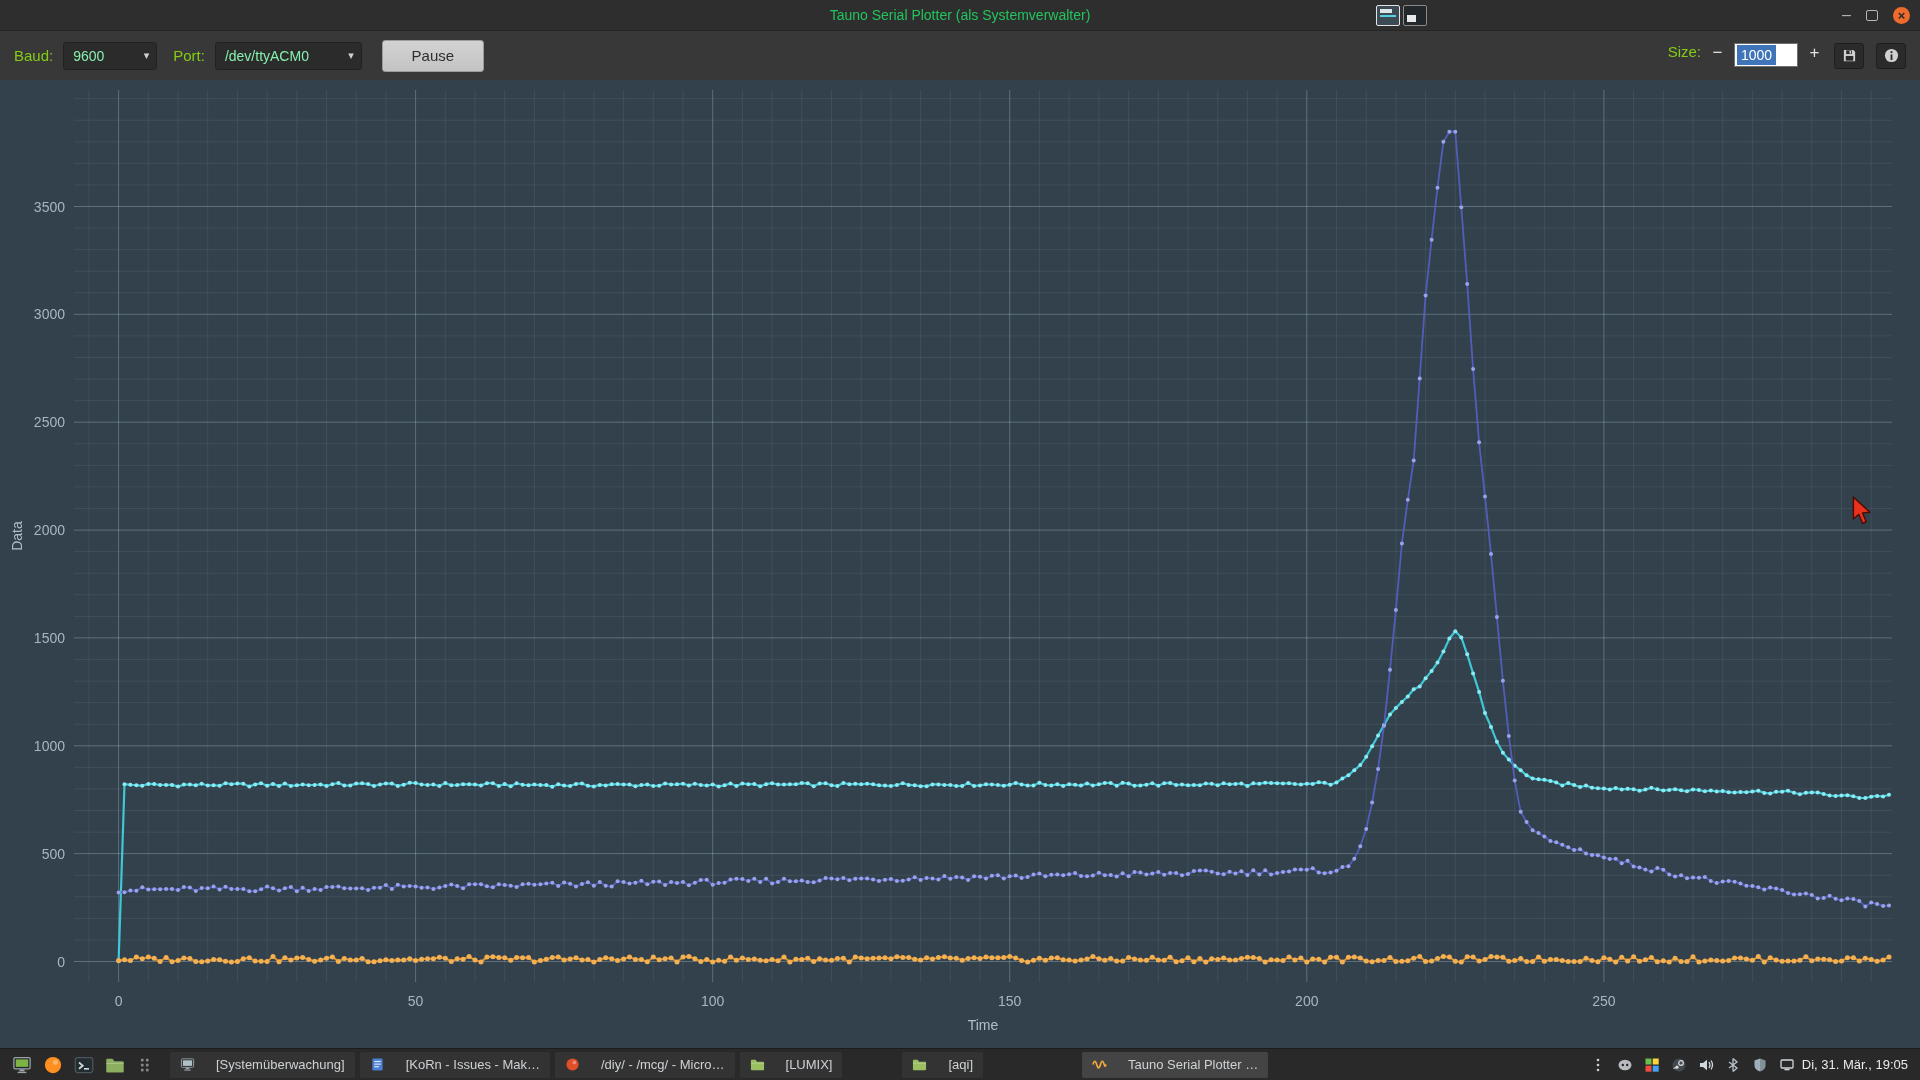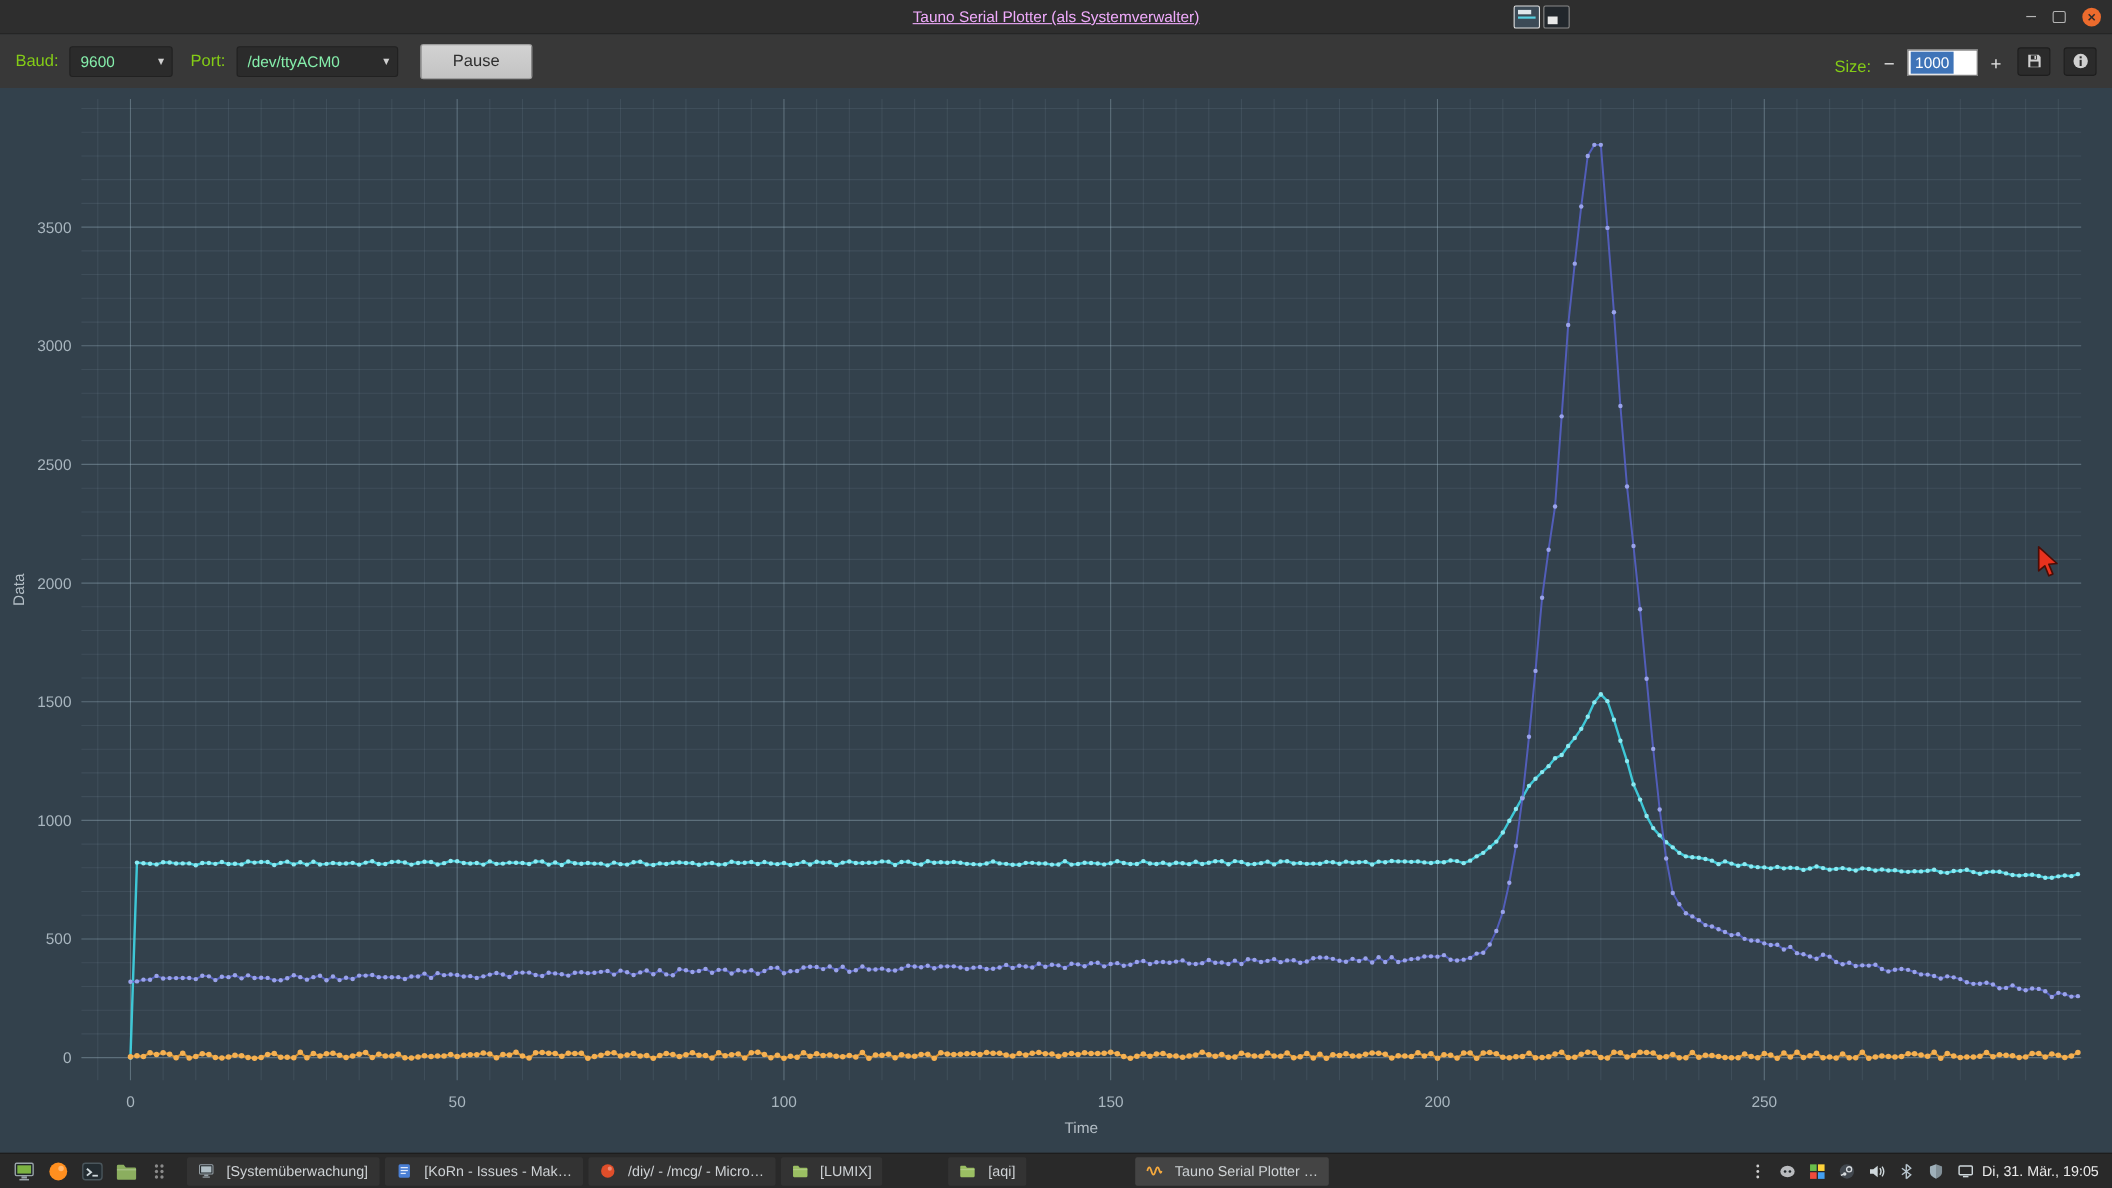--- a/index.html
+++ b/index.html
@@ -6,21 +6,21 @@
   body{
     width:1920px;height:1080px;overflow:hidden;position:relative;
     background:#33414c;font-family:"Liberation Sans",sans-serif;
     -webkit-font-smoothing:antialiased;
   }
   
   .titlebar{
     height:30px;background:#2e2e2e;border-bottom:1px solid #252525;
     display:flex;align-items:center;justify-content:center;position:relative;
   }
-  .titlebar-title{color:#f0abfc;font-size:14px;text-decoration:underline;}
+  .titlebar-title{color:#22c55e;font-size:14px;}
   .win-controls{position:absolute;right:10px;top:0;height:100%;display:flex;align-items:center;gap:15px;}
   .min-btn{color:#b5b5b5;font-size:16px;line-height:10px;cursor:default;}
   .max-btn{width:10px;height:9px;border:1px solid #b5b5b5;border-radius:2px;}
   .close-btn{
     width:17px;height:17px;border-radius:50%;background:#ec6b2d;color:#2b2b2b;
     display:flex;align-items:center;justify-content:center;font-size:13px;font-weight:bold;
   }
   .workspace-switcher{position:absolute;left:1376px;top:5px;display:flex;gap:3px;z-index:6;}
   .ws-thumb{width:24px;height:21px;border-radius:2px;position:relative;box-sizing:border-box;}
   .ws-thumb.active{background:#3c4a56;border:1px solid #e2e2e2;}
@@ -39,21 +39,21 @@
     display:flex;align-items:center;justify-content:space-between;
     padding:0 7px 0 9px;box-sizing:border-box;cursor:default;
   }
   .select .val{color:#86efac;font-size:14px;white-space:nowrap;overflow:hidden;}
   .select .chev{color:#d0d0d0;font-size:11px;margin-left:6px;}
   .pause-btn{
     height:30px;width:100px;margin-left:10px;
     background:linear-gradient(#d2d2d2,#c3c3c3);border:1px solid #9b9b9b;border-radius:3px;
     color:#2e2e2e;font-size:15px;display:flex;align-items:center;justify-content:center;text-align:right;
   }
-  .tb-right{margin-left:auto;display:flex;align-items:flex-end;gap:9px;}
+  .tb-right{margin-left:auto;display:flex;align-items:flex-start;gap:9px;}
   .stepper-btn{color:#e2e2e2;font-size:17px;width:15px;text-align:center;}
   .size-input{
     width:64px;height:24px;background:#ffffff;border:1px solid #6f6f6f;
     display:flex;align-items:center;padding:0 2px;box-sizing:border-box;
   }
   .size-sel{background:#3f74b8;color:#ffffff;font-size:14px;padding:2px 4px;line-height:16px;}
   .icon-btn{
     width:28px;height:24px;background:#2b2b2b;border:1px solid #1e1e1e;border-radius:3px;
     display:flex;align-items:center;justify-content:center;margin-left:3px;
   }
@@ -65,21 +65,21 @@
   
   .cursor{position:absolute;left:1850px;top:496px;z-index:9;pointer-events:none;}
   
   .taskbar{
     position:absolute;bottom:0;left:0;width:1920px;height:32px;background:#292929;
     border-top:1px solid #1c1c1c;display:flex;align-items:center;
     padding:0 8px;box-sizing:border-box;gap:5px;
   }
   .launcher{width:27px;height:27px;display:flex;align-items:center;justify-content:center;border-radius:3px;}
   .win-btn{
-    height:26px;display:flex;align-items:center;gap:11px;padding:0 10px;border-radius:2px;
+    height:26px;display:flex;align-items:center;gap:21px;padding:0 10px;border-radius:2px;
     background:rgba(255,255,255,0.05);color:#ced2d5;font-size:13px;white-space:nowrap;
   }
   .win-btn.active{background:rgba(255,255,255,0.13);}
   .wb-icon{display:flex;align-items:center;}
   .tray{margin-left:auto;display:flex;align-items:center;padding-right:4px;}
   .tray-icon{display:flex;align-items:center;justify-content:center;}
   .clock{color:#eaeaea;font-size:13px;margin-left:7px;white-space:nowrap;}
 </style>
 </head>
 <body>

